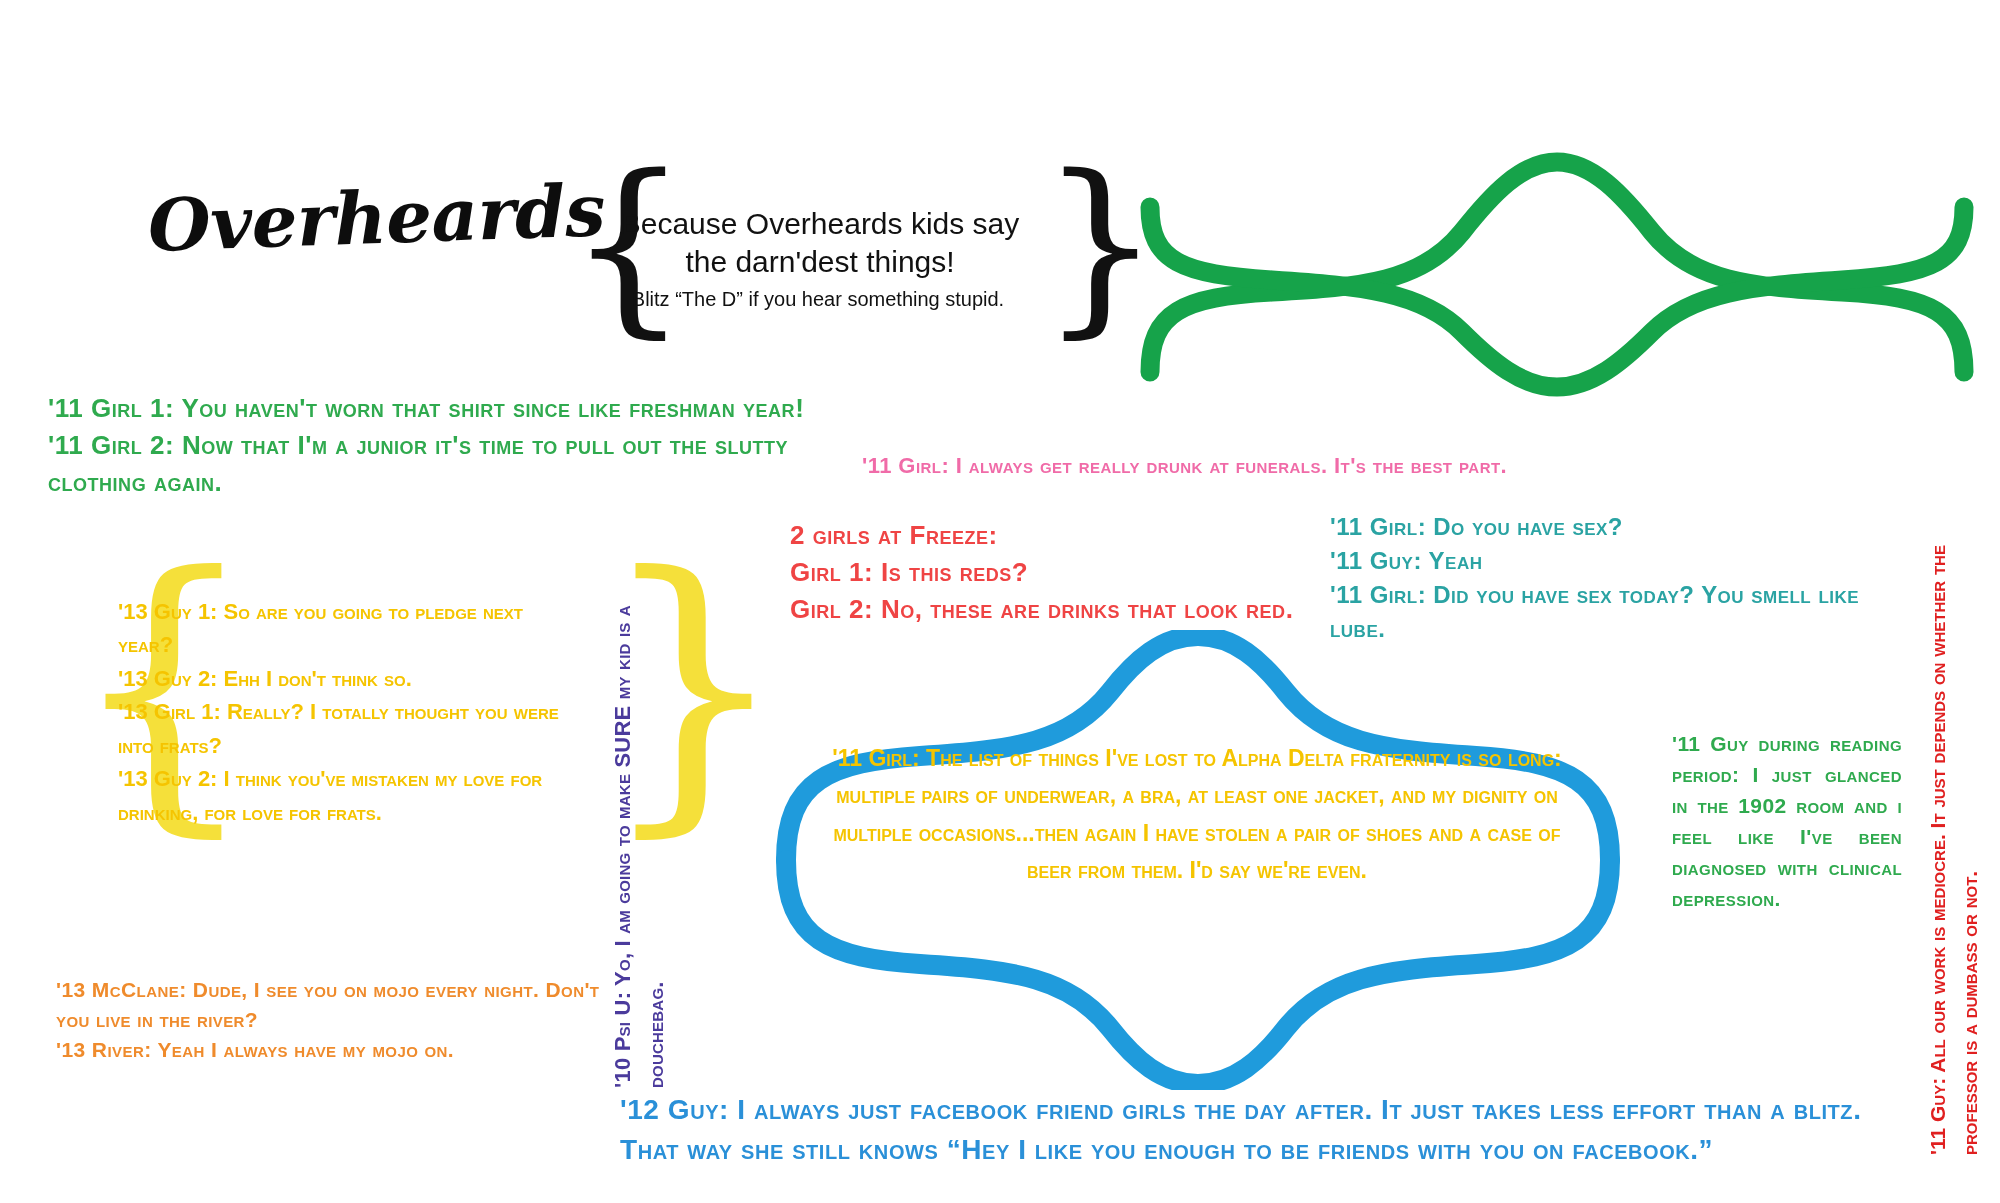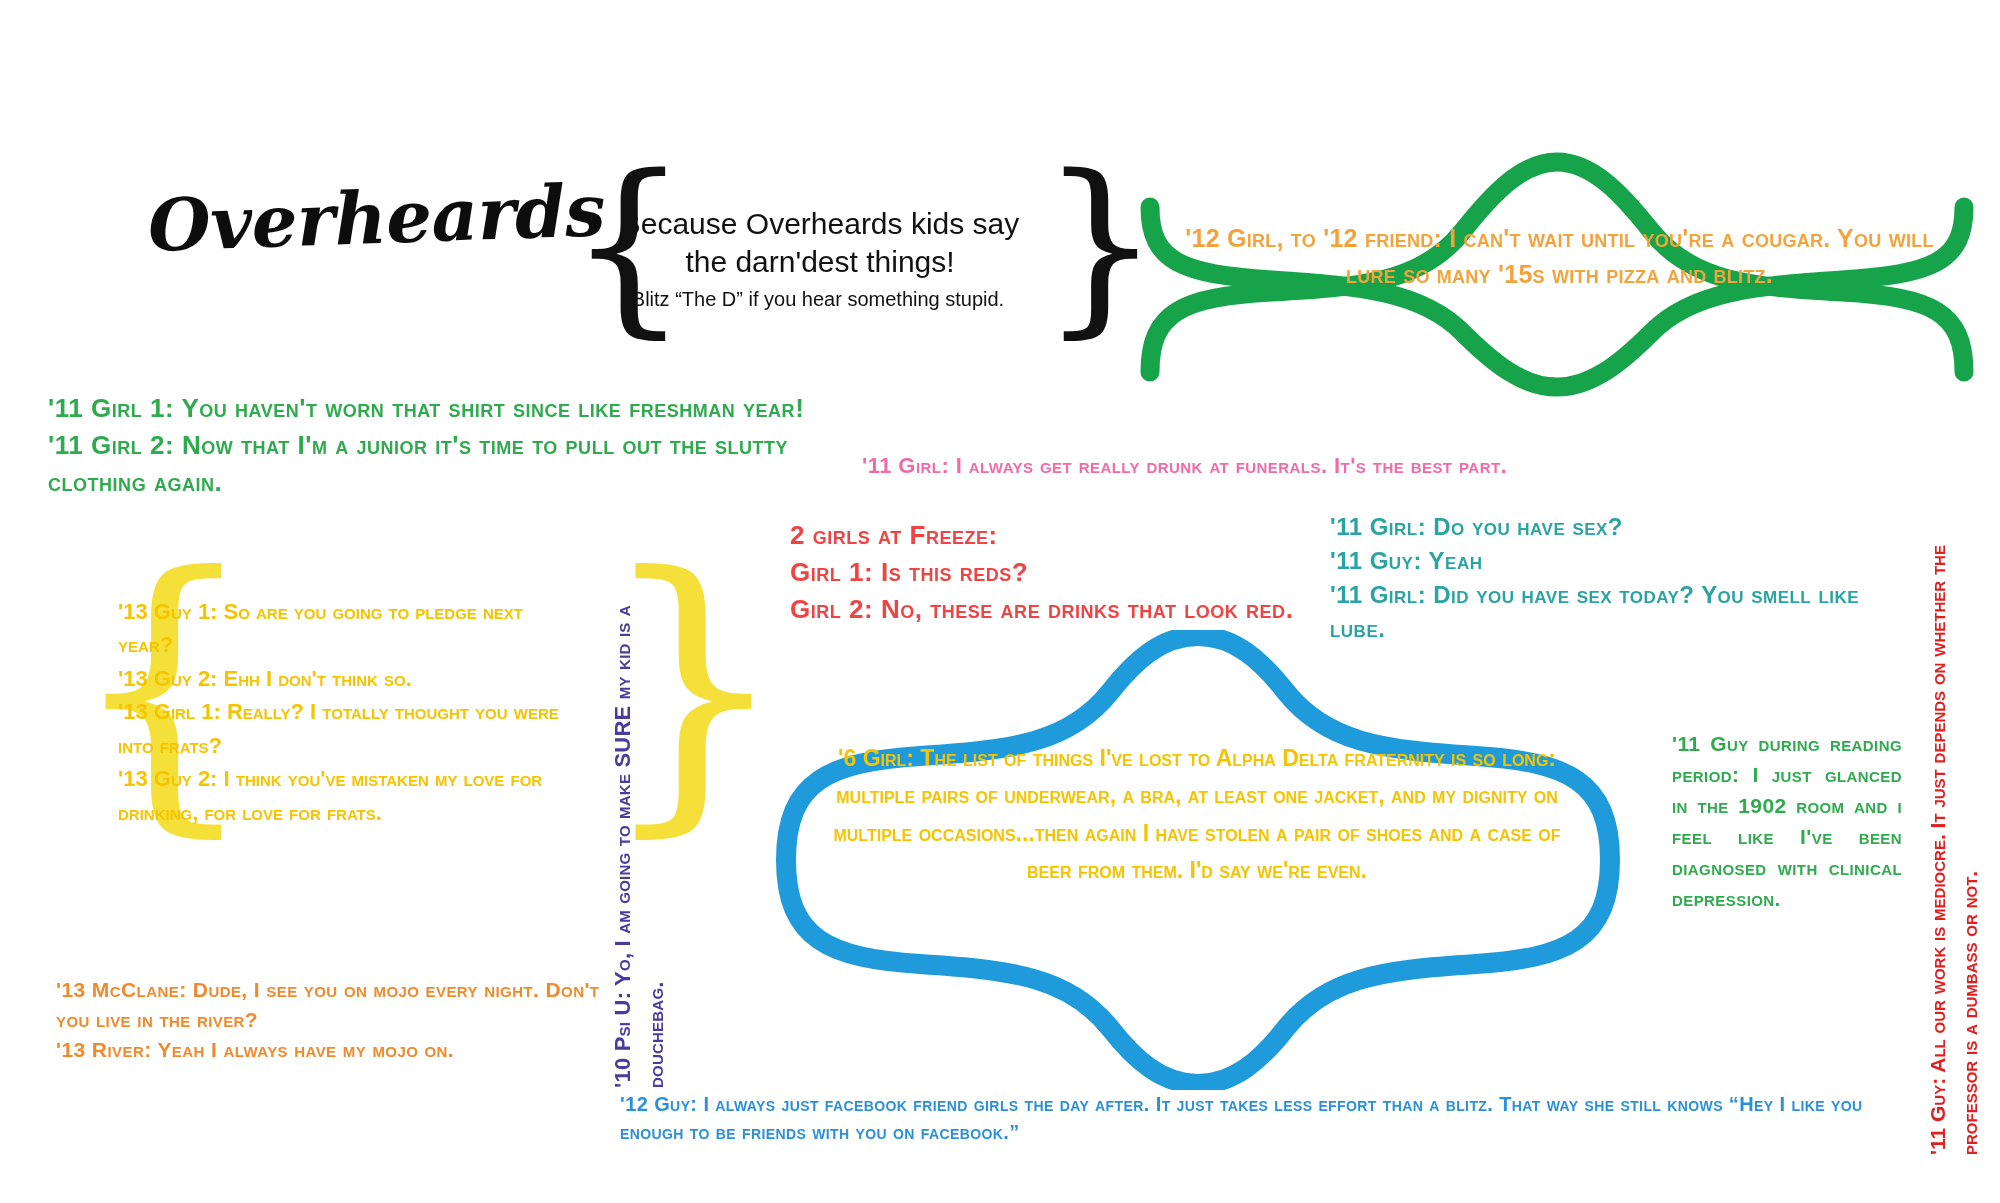--- a/index.html
+++ b/index.html
@@ -197,21 +197,21 @@
   #q-green-right {
     left: 1672px; top: 728px; width: 230px;
     color: #2faa4e; font-size: 21px;
     text-align: justify;
     line-height: 1.48;
   }
 
   
   #q-blue-bottom {
     left: 620px; top: 1090px; width: 1250px;
-    color: #2a90d8; font-size: 20px;
+    color: #2a90d8; font-size: 28px;
   }
 
   
   #q-red-vert {
     position: absolute;
     right: 14px;
     top: 455px;
     height: 700px;
     width: 64px;
     color: #e02020;
@@ -230,21 +230,20 @@
 <div id="masthead-brace-left">{</div>
 <div id="masthead-brace-right">}</div>
 <div id="masthead-tagline">Because Overheards kids say the darn'dest things!</div>
 <div id="masthead-sub">Blitz “The D” if you hear something stupid.</div>
 
 <div id="green-box">
   <svg width="850" height="300" viewBox="0 0 850 300">
     <path d="M18,240 C18,180 50,165 140,160 C230,155 290,150 330,100 C360,62 390,30 425,30 C460,30 490,62 520,100 C560,150 620,155 710,160 C800,165 832,180 832,240" fill="none" stroke="#16a34a" stroke-width="19" stroke-linecap="round"></path>
     <path d="M18,245 C18,300 50,312 140,318 C230,324 290,330 330,370 C360,400 390,425 425,425 C460,425 490,400 520,370 C560,330 620,324 710,318 C800,312 832,300 832,245" fill="none" stroke="#16a34a" stroke-width="19" stroke-linecap="round" transform="translate(0,-170)"></path>
   </svg>
-  <div id="green-quote-text">'12 Girl, to '12 friend: I can't wait until you're a cougar. You will lure so many '15s with pizza and blitz.</div>
 </div>
 
 <div class="quote" id="q-green-left" style="white-space:pre-line">'11 Girl 1: You haven't worn that shirt since like freshman year!
 '11 Girl 2: Now that I'm a junior it's time to pull out the slutty clothing again.</div>
 
 <div id="yellow-box">
   <div class="brace l">{</div>
   <div class="brace r">}</div>
   <div id="yellow-quote-text" style="white-space:pre-line">'13 Guy 1: So are you going to pledge next year?
 '13 Guy 2: Ehh I don't think so.
@@ -265,20 +264,20 @@
 
 <div class="quote" id="q-teal" style="white-space:pre-line">'11 Girl: Do you have sex?
 '11 Guy: Yeah
 '11 Girl: Did you have sex today? You smell like lube.</div>
 
 <div id="blue-box">
   <svg width="860" height="460" viewBox="0 0 860 460">
     <path d="M16,230 C16,150 60,132 150,126 C245,120 300,112 340,62 C365,30 392,6 428,6 C464,6 491,30 516,62 C556,112 611,120 706,126 C796,132 840,150 840,230" fill="none" stroke="#1f9bdc" stroke-width="20" stroke-linecap="round"></path>
     <path d="M16,230 C16,310 60,328 150,334 C245,340 300,348 340,398 C365,430 392,454 428,454 C464,454 491,430 516,398 C556,348 611,340 706,334 C796,328 840,310 840,230" fill="none" stroke="#1f9bdc" stroke-width="20" stroke-linecap="round"></path>
   </svg>
-  <div id="blue-quote-text">'6 Girl: The list of things I've lost to Alpha Delta fraternity is so long: multiple pairs of underwear, a bra, at least one jacket, and my dignity on multiple occasions...then again I have stolen a pair of shoes and a case of beer from them. I'd say we're even.</div>
+  <div id="blue-quote-text">'11 Girl: The list of things I've lost to Alpha Delta fraternity is so long: multiple pairs of underwear, a bra, at least one jacket, and my dignity on multiple occasions...then again I have stolen a pair of shoes and a case of beer from them. I'd say we're even.</div>
 </div>
 
 <div class="quote" id="q-green-right">'11 Guy during reading period: I just glanced in the 1902 room and i feel like I've been diagnosed with clinical depression.</div>
 
 <div class="quote" id="q-blue-bottom">'12 Guy: I always just facebook friend girls the day after. It just takes less effort than a blitz. That way she still knows “Hey I like you enough to be friends with you on facebook.”</div>
 
 <div id="q-red-vert">'11 Guy: All our work is mediocre. It just depends on whether the professor is a dumbass or not.</div>
 
 </body></html>

